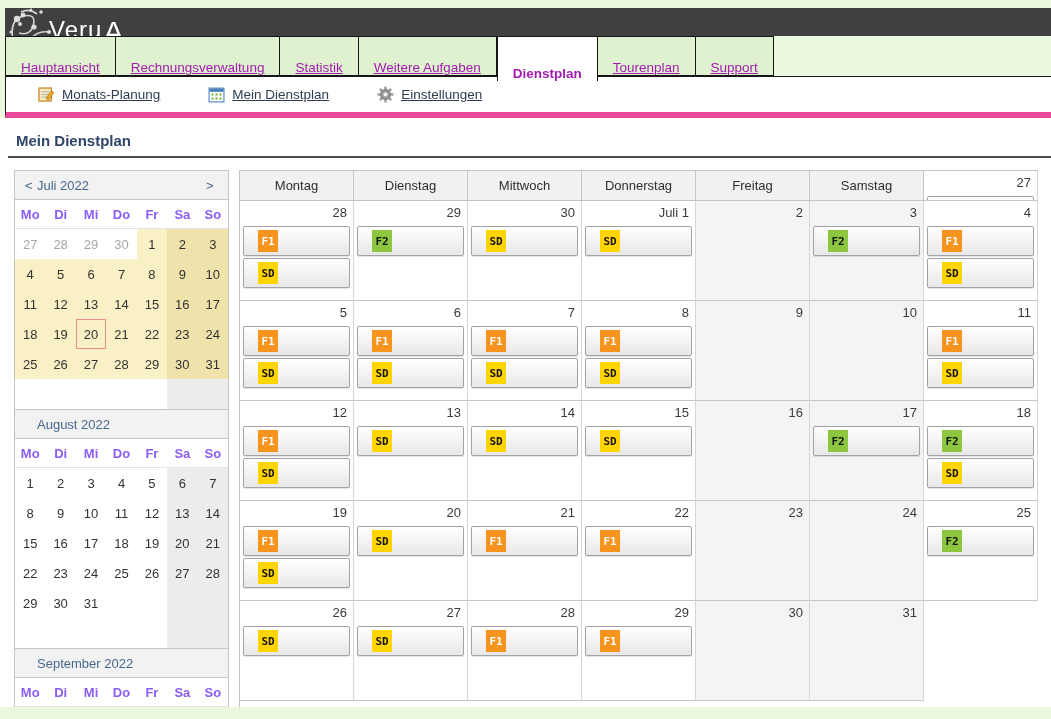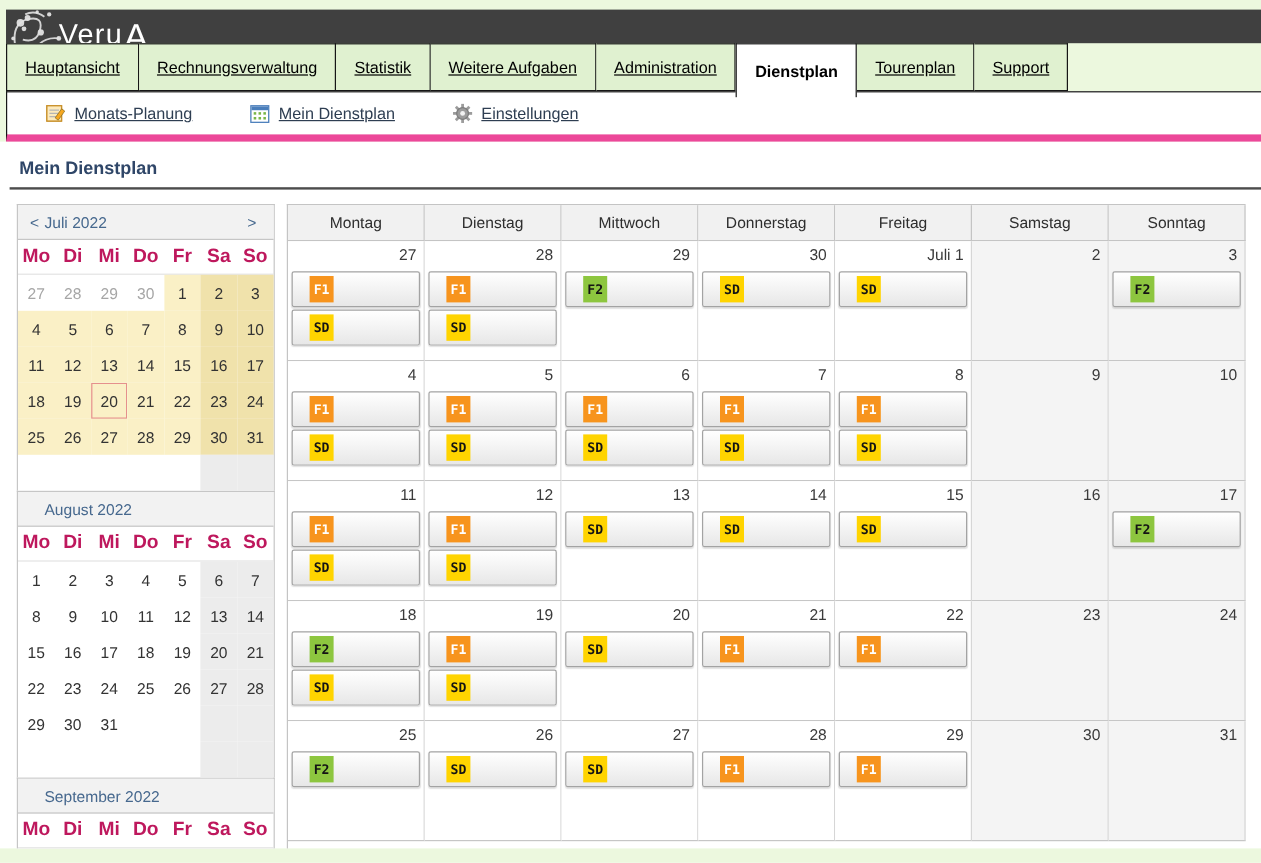--- a/index.html
+++ b/index.html
@@ -11,23 +11,23 @@
     -webkit-font-smoothing:antialiased;
   }
   .top { padding:8px 0 0 5px; }
   
   .banner { height:28px; background:#404040; position:relative; overflow:hidden; }
   .flourish { position:absolute; left:2px; top:-2px; opacity:.85; }
   .logo { position:absolute; left:44px; top:3px; color:#fff; font-size:24px; letter-spacing:1px; }
   .logo .suffix { font-size:30px; position:relative; top:4px; margin-left:1px; }
   
   .tabs { display:flex; align-items:flex-start; height:40px; position:relative; }
-  .tab { height:40px; padding:0 15px; display:flex; align-items:center;
+  .tab { height:40px; padding:0 15px; display:flex; align-items:flex-end;
          background:#e0f1d0; border:1px solid #161616; border-left:none;
-         font-size:13.5px; color:#000000; cursor:pointer; white-space:nowrap; }
+         font-size:13.5px; color:#a21caf; cursor:pointer; white-space:nowrap; }
   .tab:first-child { border-left:1px solid #161616; }
   .tab .lbl { text-decoration:underline; }
   .tab.active { background:#fff; font-weight:bold; height:45px; position:relative; z-index:6;
                 border-left:1px solid #161616; border-bottom:none; }
   .tab.active .lbl { text-decoration:none; }
   
   .toolbar { margin-left:5px; height:42px; background:#fff;
              border-top:1px solid #161616; border-bottom:6px solid #ec4899; border-left:1px solid #161616;
              display:flex; align-items:center; gap:48px; padding-left:32px; position:relative; z-index:1; }
   .tool { display:flex; align-items:center; gap:7px; color:#2e3e52; font-size:13.5px; cursor:pointer; }
@@ -40,21 +40,21 @@
   .layout { display:flex; padding-top:12px; }
   
   .sidebar { width:215px; margin-left:14px; flex:none; }
   .mini { border:1px solid #c6c6c6; border-bottom:none; background:#fff; }
   .mini + .mini { border-top:1px solid #c6c6c6; }
   .mini-header { height:29px; background:#f2f2f2; border-bottom:1px solid #c6c6c6;
                  display:flex; align-items:center; color:#46688e; font-size:13px; padding:0 10px; }
   .mini-header .mtitle { flex:1; text-align:left; }
   .mini-header .nav { width:12px; cursor:pointer; }
   .mini-dow { display:grid; grid-template-columns:repeat(7,1fr); height:29px; border-bottom:1px solid #e3e3e3; }
-  .mini-dow span { display:flex; align-items:center; justify-content:center; font-weight:bold; font-size:16px; color:#be185d; }
+  .mini-dow span { display:flex; align-items:center; justify-content:center; font-weight:bold; font-size:13px; color:#8b5cf6; }
   .mini-grid { display:grid; grid-template-columns:repeat(7,1fr); }
   .mini-cell { height:30px; display:flex; align-items:center; justify-content:center; font-size:13px; color:#333; }
   .mini-cell.out { color:#a6a6a6; }
   .mini-cell.cur { background:#faf0c6; }
   .mini-cell.cur-we { background:#f0e2ab; }
   .mini-cell.we { background:#ececec; }
   .mini-cell.today { box-shadow:inset 0 0 0 1px #e5908c; }
   
   .main-cal { margin-left:10px; display:grid; grid-template-columns:repeat(7,114px);
               grid-template-rows:30px repeat(5,100px);
@@ -99,23 +99,20 @@
         <span class="lbl">Hauptansicht</span>
       </div>
       <div class="tab">
         <span class="lbl">Rechnungsverwaltung</span>
       </div>
       <div class="tab">
         <span class="lbl">Statistik</span>
       </div>
       <div class="tab">
         <span class="lbl">Weitere Aufgaben</span>
-      </div>
-      <div class="tab">
-        <span class="lbl">Administration</span>
       </div>
       <div class="tab active">
         <span class="lbl">Dienstplan</span>
       </div>
       <div class="tab">
         <span class="lbl">Tourenplan</span>
       </div>
       <div class="tab">
         <span class="lbl">Support</span>
       </div>
@@ -312,21 +309,20 @@
           </div>
         </div>
       </div>
     <div class="main-cal">
         <div class="cal-h">Montag</div>
         <div class="cal-h">Dienstag</div>
         <div class="cal-h">Mittwoch</div>
         <div class="cal-h">Donnerstag</div>
         <div class="cal-h">Freitag</div>
         <div class="cal-h">Samstag</div>
-        <div class="cal-h">Sonntag</div>
         <div class="cal-cell">
           <div class="daynum">27</div>
           <div class="shift">
             <span class="badge" style="background: rgb(247, 148, 29); color: rgb(255, 255, 255);">F1</span>
           </div>
           <div class="shift">
             <span class="badge" style="background: rgb(255, 212, 0); color: rgb(20, 20, 20);">SD</span>
           </div>
         </div>
         <div class="cal-cell">

